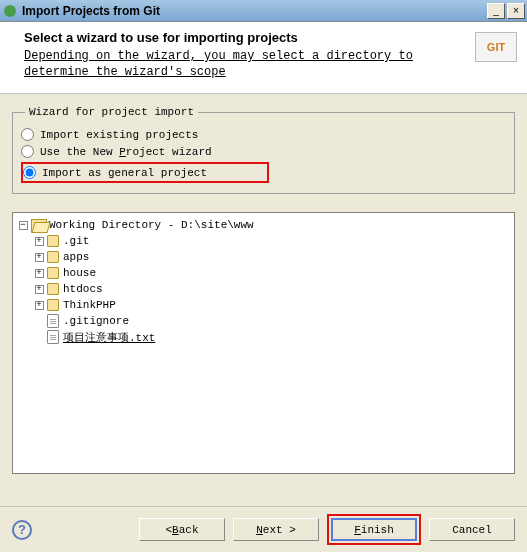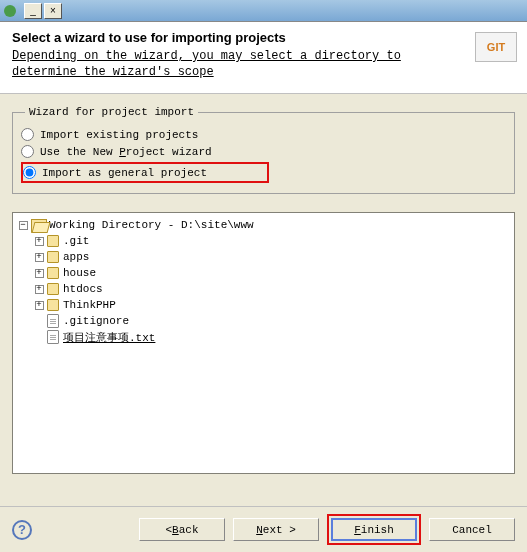--- a/index.html
+++ b/index.html
@@ -34,21 +34,21 @@
   background: #ece9d8;
   border: 1px solid #fff;
   border-right-color: #555; border-bottom-color: #555;
   margin-left: 2px;
   font-size: 10px;
   display: flex; align-items: center; justify-content: center;
   cursor: pointer;
 }
 .header {
   background: #fff;
-  padding: 8px 12px;
+  padding: 8px 24px;
   border-bottom: 1px solid #c0c0c0;
   position: relative;
   height:72px;
 }
 .header-title {
   font-weight: bold;
   font-size: 13px;
   margin-bottom: 4px;
 }
 .header-desc {
@@ -180,20 +180,21 @@
 </style>
 </head>
 <body>
 
 <div class="titlebar">
   <span class="titlebar-icon">
     <svg viewBox="0 0 16 16">
         <circle cx="8" cy="8" r="6" fill="#4a9b4a"></circle>
       </svg>
   </span>
+  <span class="titlebar-text">Import Projects from Git</span>
   <span class="winbtn">_</span>
   <span class="winbtn">×</span>
 </div>
 
 <div class="header">
   <div class="header-title">Select a wizard to use for importing projects</div>
   <div class="header-desc">Depending on the wizard, you may select a directory to determine the wizard's scope</div>
   <div class="header-logo">GIT</div>
 </div>
 

